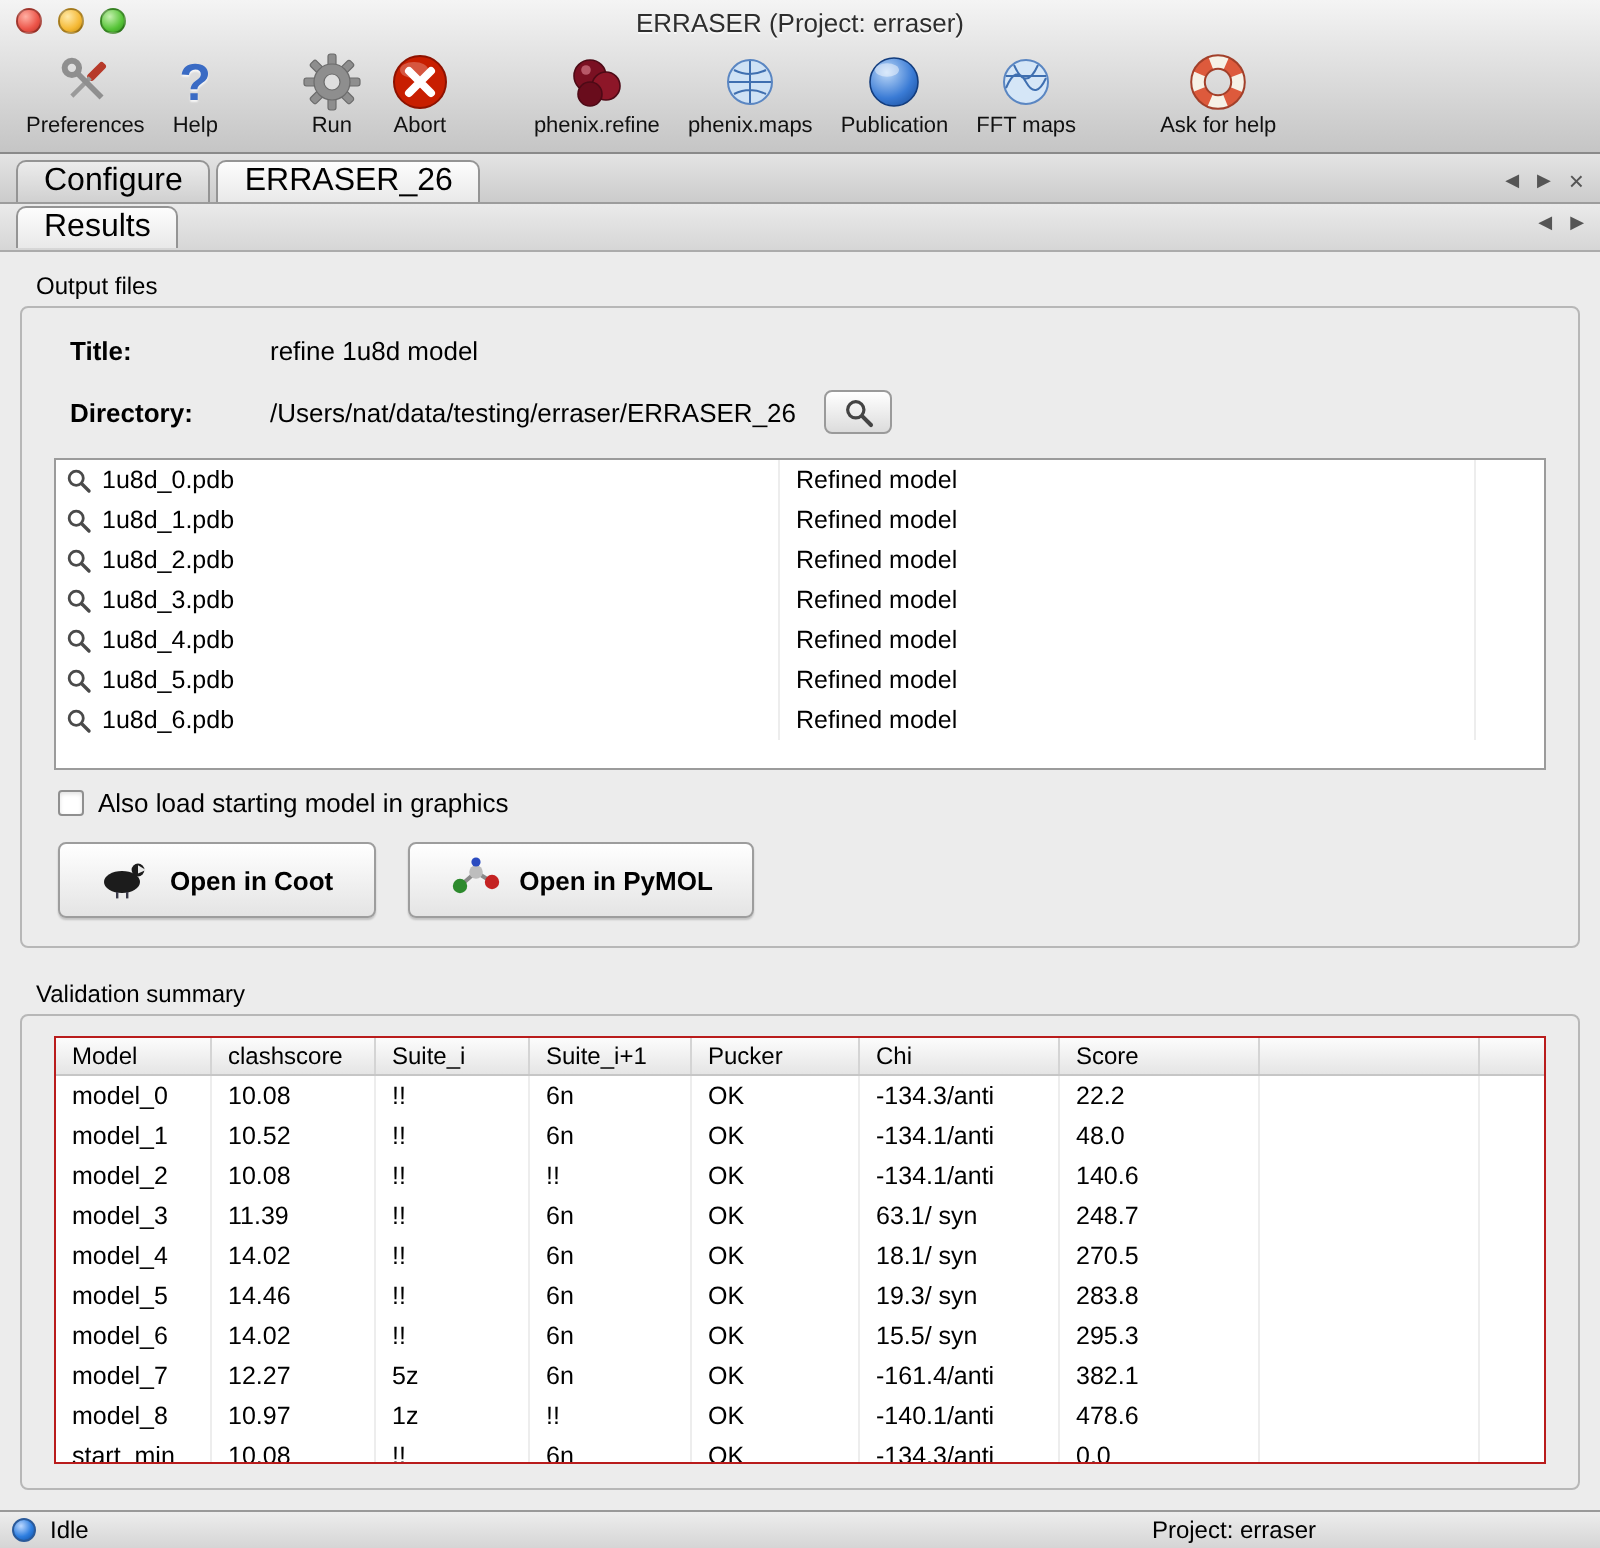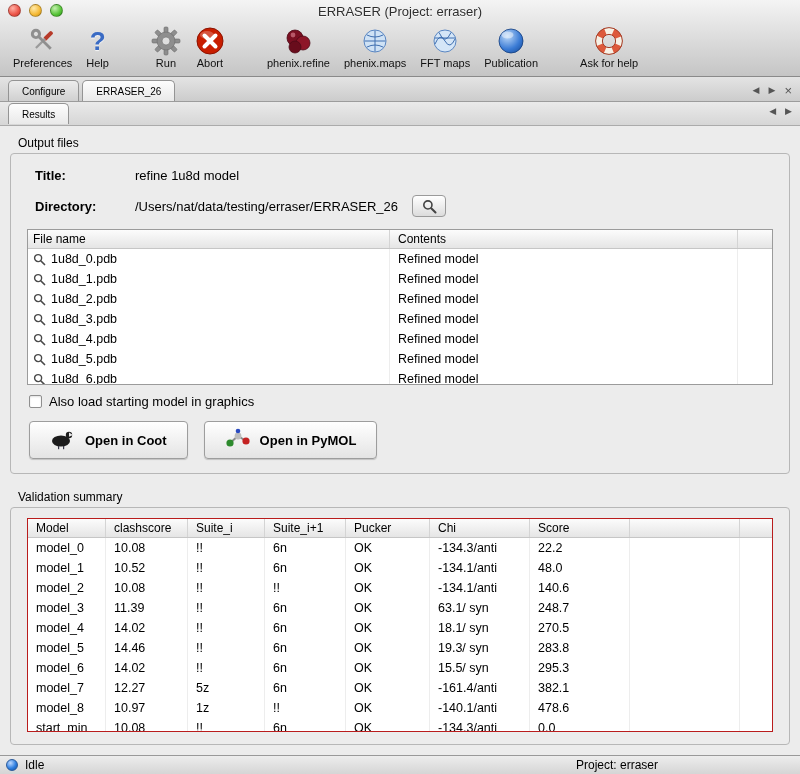--- a/index.html
+++ b/index.html
@@ -20,21 +20,21 @@
   .toolbar { height:54px; display:flex; align-items:flex-start; padding:2px 6px 0; }
   .tb-item { display:flex; flex-direction:column; align-items:center; padding:1px 7px; cursor:default; }
   .tb-icon { height:32px; display:flex; align-items:center; justify-content:center; }
   .tb-label { font-size:11px; color:#111; }
   .tb-gap { width:28px; }
   .help-q { font-size:26px; font-weight:bold; color:#3a6bc4; text-shadow:0 1px 1px rgba(255,255,255,0.8); line-height:30px; }
 
   
   .tabrow { height:25px; background:linear-gradient(#e4e4e4,#cccccc); border-bottom:1px solid #9c9c9c; display:flex; align-items:flex-end; padding:0 8px; }
   .subtabrow { height:24px; background:linear-gradient(#eaeaea,#d6d6d6); border-bottom:1px solid #ababab; display:flex; align-items:center; padding:0 8px; }
-  .tab { height:21px; display:flex; align-items:center; padding:0 13px; font-size:10px; border:1px solid #949494; border-bottom:none; border-radius:5px 5px 0 0; background:linear-gradient(#ececec,#d0d0d0); margin-right:3px; }
+  .tab { height:21px; display:flex; align-items:center; padding:0 13px; font-size:16px; border:1px solid #949494; border-bottom:none; border-radius:5px 5px 0 0; background:linear-gradient(#ececec,#d0d0d0); margin-right:3px; }
   .tab.active { background:linear-gradient(#fdfdfd,#e9e9e9); }
   .tab-controls { margin-left:auto; display:flex; gap:9px; align-items:center; color:#555; padding-bottom:5px; }
   .tab-arrow { font-size:9px; line-height:9px; }
   .tab-close { font-size:13px; line-height:11px; }
 
   
   .content { flex:1; background:#ececec; overflow:hidden; }
   .group-label { margin:10px 0 3px 18px; font-size:12px; }
   .groupbox { margin:0 10px; border:1px solid #b7b7b7; border-radius:4px; padding:10px 16px 12px; }
 
@@ -156,42 +156,42 @@
           <svg width="30" height="30" viewBox="0 0 30 30">
             <circle cx="15" cy="15" r="11" fill="#cfe2f5" stroke="#5a86c2" stroke-width="1"></circle>
             <path d="M4.5 15 H25.5 M15 4.5 V25.5 M7 9 Q15 13 23 9 M7 21 Q15 17 23 21" stroke="#3f6fb0" stroke-width="1" fill="none"></path>
           </svg>
         </span>
         <span class="tb-label">phenix.maps</span>
       </div>
       <div class="tb-item">
         <span class="tb-icon">
           <svg width="30" height="30" viewBox="0 0 30 30">
-            <circle cx="15" cy="15" r="11" fill="#d5e6f7" stroke="#5a86c2" stroke-width="1"></circle>
-            <path d="M5 18 Q10 6 15 15 T25 13 M5 12 H25 M9 6.5 Q15 20 21 6.5" stroke="#3f6fb0" stroke-width="1" fill="none"></path>
-          </svg>
-        </span>
-        <span class="tb-label">FFT maps</span>
-      </div>
-      <div class="tb-item">
-        <span class="tb-icon">
-          <svg width="30" height="30" viewBox="0 0 30 30">
             <defs>
               <radialGradient id="pubg" cx="0.35" cy="0.3" r="0.9">
                 <stop offset="0" stop-color="#bcd8f8"></stop>
                 <stop offset="0.6" stop-color="#3a7bd5"></stop>
                 <stop offset="1" stop-color="#174a97"></stop>
               </radialGradient>
             </defs>
             <circle cx="15" cy="15" r="12" fill="url(#pubg)" stroke="#123c7d" stroke-width="0.8"></circle>
             <ellipse cx="11.5" cy="9" rx="6" ry="3.4" fill="#ffffff" opacity="0.45"></ellipse>
           </svg>
         </span>
         <span class="tb-label">Publication</span>
       </div>
+      <div class="tb-item">
+        <span class="tb-icon">
+          <svg width="30" height="30" viewBox="0 0 30 30">
+            <circle cx="15" cy="15" r="11" fill="#d5e6f7" stroke="#5a86c2" stroke-width="1"></circle>
+            <path d="M5 18 Q10 6 15 15 T25 13 M5 12 H25 M9 6.5 Q15 20 21 6.5" stroke="#3f6fb0" stroke-width="1" fill="none"></path>
+          </svg>
+        </span>
+        <span class="tb-label">FFT maps</span>
+      </div>
       <div class="tb-gap"></div>
       <div class="tb-item">
         <span class="tb-icon">
           <svg width="32" height="30" viewBox="0 0 32 30">
             <circle cx="16" cy="15" r="10" fill="none" stroke="#dd5a3c" stroke-width="7"></circle>
             <circle cx="16" cy="15" r="10" fill="none" stroke="#f6f1e6" stroke-width="7" stroke-dasharray="7.85 7.85" stroke-dashoffset="3.93"></circle>
             <circle cx="16" cy="15" r="13.4" fill="none" stroke="#a2402a" stroke-width="1"></circle>
             <circle cx="16" cy="15" r="6.6" fill="none" stroke="#a2402a" stroke-width="1"></circle>
           </svg>
         </span>
@@ -239,25 +239,20 @@
         <span class="field-value">/Users/nat/data/testing/erraser/ERRASER_26</span>
         <span class="browse-btn">
           <svg width="15" height="15" viewBox="0 0 14 14">
             <circle cx="5.5" cy="5.5" r="3.8" fill="none" stroke="#444" stroke-width="1.5"></circle>
             <line x1="8.6" y1="8.6" x2="12.6" y2="12.6" stroke="#444" stroke-width="1.9" stroke-linecap="round"></line>
           </svg>
         </span>
       </div>
 
       <div class="ftable">
-        <div class="thead">
-          <div class="th col-file">File name</div>
-          <div class="th col-contents">Contents</div>
-          <div class="th col-extra"></div>
-        </div>
         <div>
             <div class="trow">
               <div class="td col-file">
                 <svg width="13" height="13" viewBox="0 0 14 14">
                   <circle cx="5.5" cy="5.5" r="3.8" fill="none" stroke="#4a4a4a" stroke-width="1.5"></circle>
                   <line x1="8.6" y1="8.6" x2="12.4" y2="12.4" stroke="#4a4a4a" stroke-width="1.8" stroke-linecap="round"></line>
                 </svg>
                 <span>1u8d_0.pdb</span>
               </div>
               <div class="td col-contents">Refined model</div>

